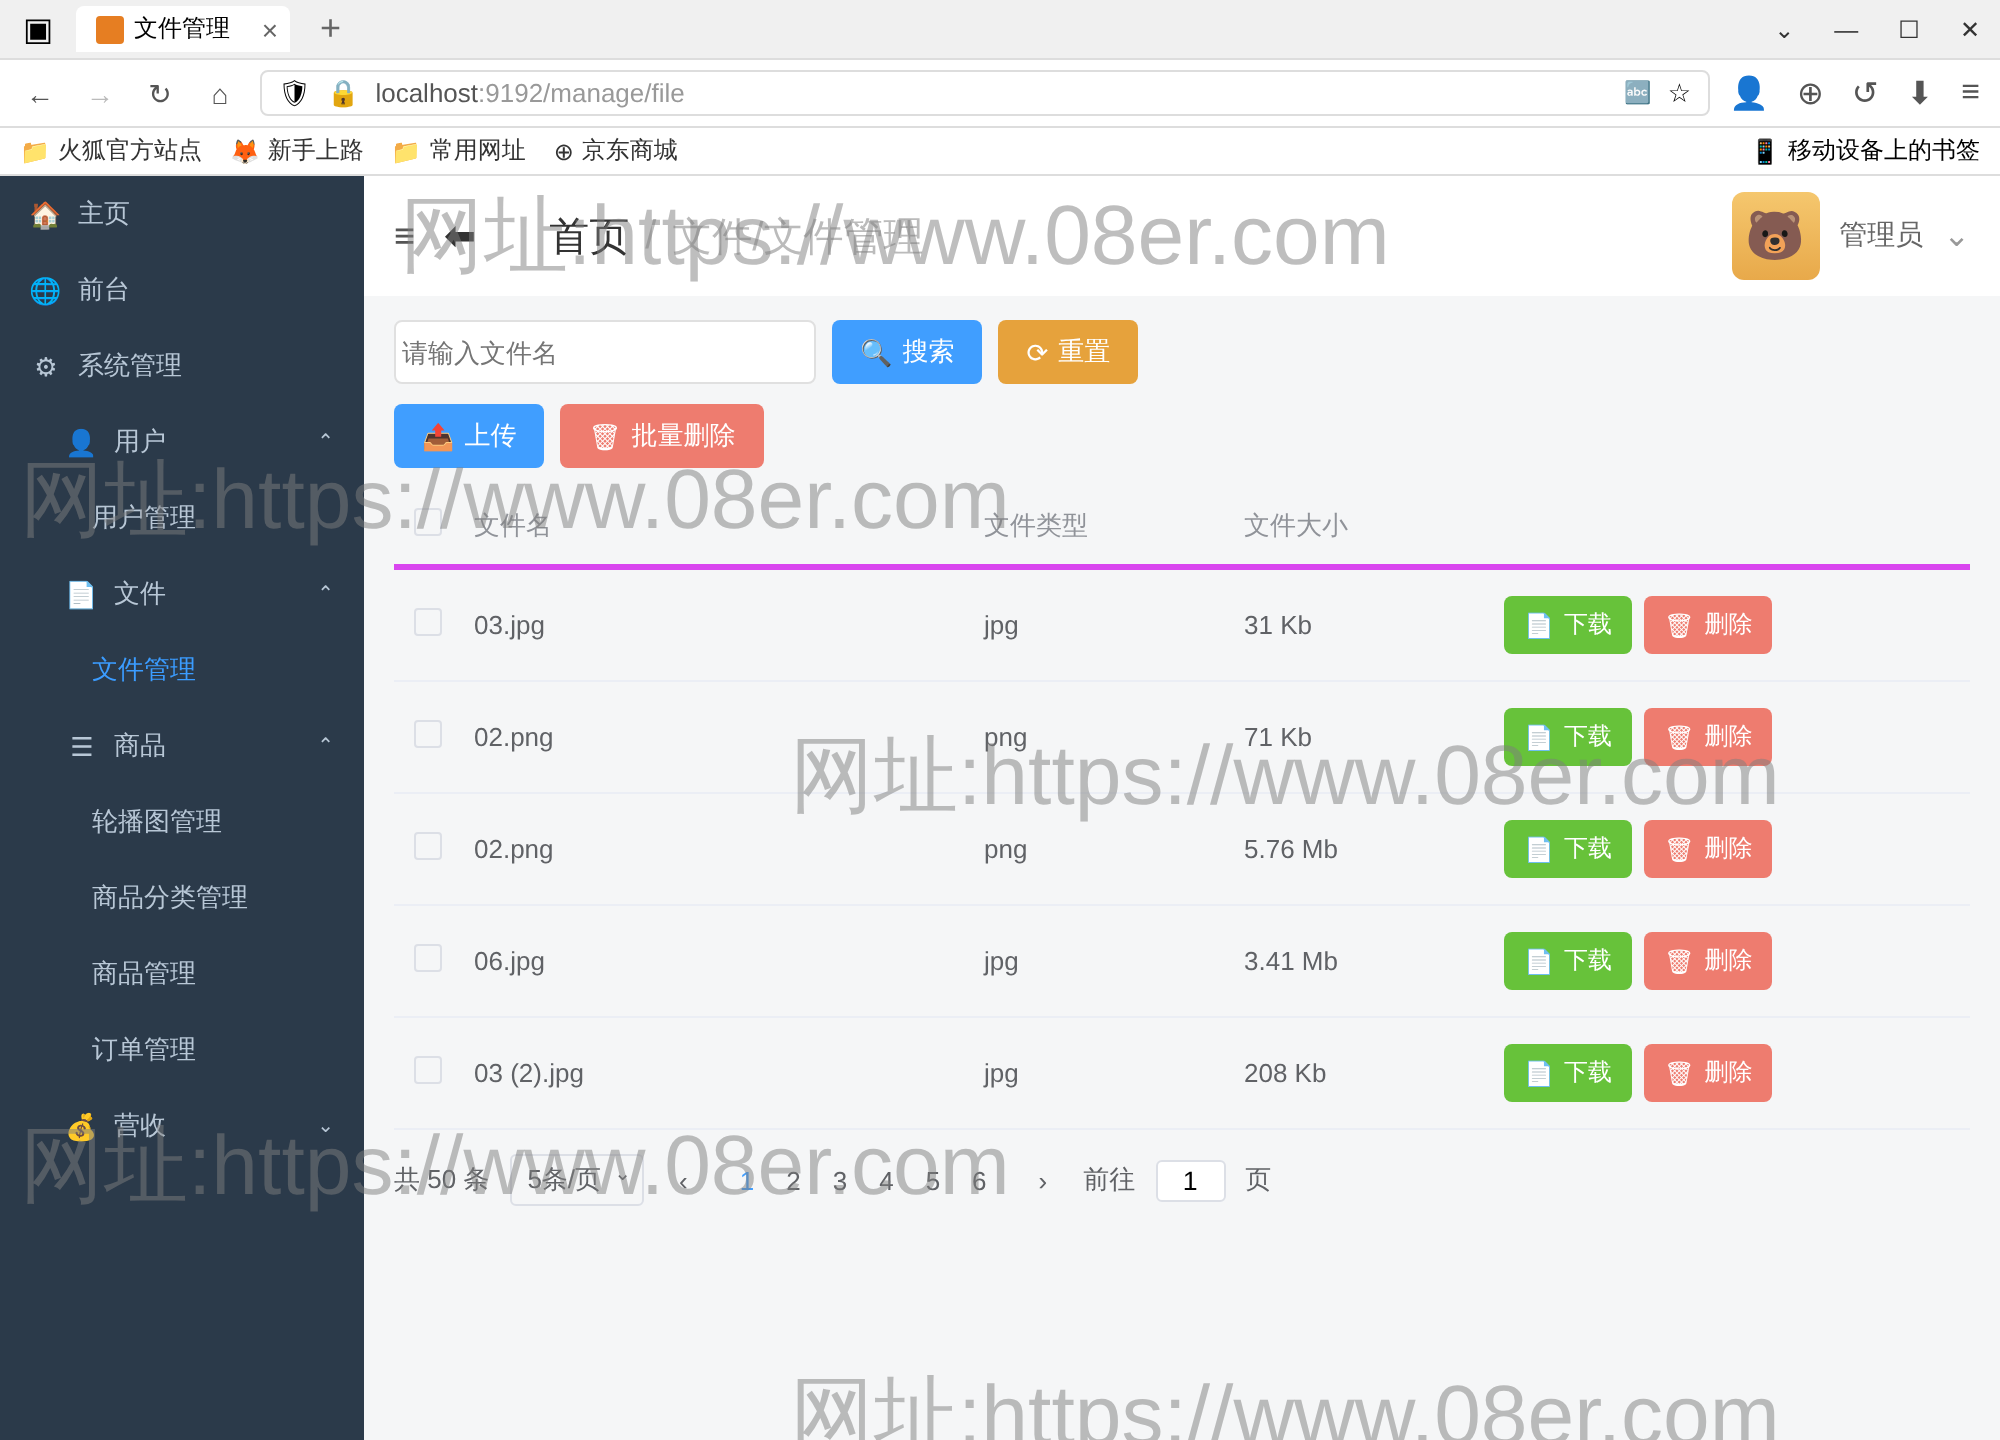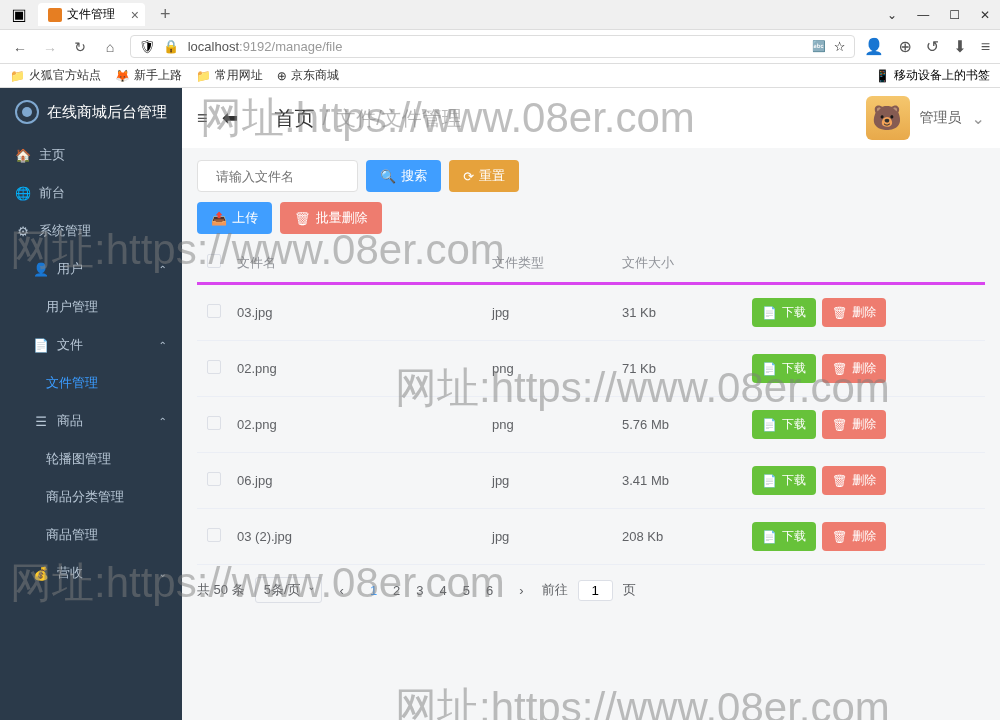--- a/index.html
+++ b/index.html
@@ -50,21 +50,21 @@
 .breadcrumb { font-size: 20px; display: flex; gap: 8px; align-items: center; }
 .breadcrumb .home { color: #333; margin-left: 22px; }
 .breadcrumb .sep { color: #bbb; }
 .breadcrumb .rest { color: #bbb; }
 .topbar-right { margin-left: auto; display: flex; align-items: center; gap: 10px; }
 .avatar { width: 44px; height: 44px; background: linear-gradient(#f5c76e, #e8a94a); border-radius: 6px; display: flex; align-items: center; justify-content: center; font-size: 24px; }
 .username { font-size: 14px; color: #666; }
 
 .content { padding: 12px 15px; flex: 1; }
 .search-row { display: flex; gap: 8px; margin-bottom: 10px; }
-.search-input { width: 161px; padding: 7px 18px; border: 1px solid #e0e0e0; border-radius: 4px; font-size: 13px; color: #bbb; }
+.search-input { width: 211px; padding: 7px 3px; border: 1px solid #e0e0e0; border-radius: 4px; font-size: 13px; color: #bbb; }
 .btn { display: inline-flex; align-items: center; gap: 5px; padding: 7px 14px; border-radius: 4px; color: #fff; font-size: 13px; border: none; cursor: pointer; }
 .btn-blue { background: #409eff; }
 .btn-orange { background: #e6a23c; }
 .btn-red { background: #ee7c6f; }
 .btn-green { background: #67c23a; }
 
 .action-row { display: flex; gap: 8px; margin-bottom: 10px; }
 
 .table { width: 100%; }
 .table-head { display: flex; padding: 10px 0; color: #909399; font-size: 13px; border-bottom: 3px solid #d946ef; }
@@ -131,24 +131,20 @@
 <div class="bookmarks">
   <span class="bm">📁 <span>火狐官方站点</span></span>
   <span class="bm">🦊 <span>新手上路</span></span>
   <span class="bm">📁 <span>常用网址</span></span>
   <span class="bm">⊕ <span>京东商城</span></span>
   <span class="bm-right">📱 <span>移动设备上的书签</span></span>
 </div>
 
 <div class="app">
   <div class="sidebar">
-    <div class="logo-row">
-      <span class="logo-icon"></span>
-      <span>在线商城后台管理</span>
-    </div>
     <div class="menu-item section">
         <span class="mi-icon">🏠</span>
         <span>主页</span>
       </div>
     <div class="menu-item section">
         <span class="mi-icon">🌐</span>
         <span>前台</span>
       </div>
     <div class="menu-item section">
         <span class="mi-icon">⚙</span>
@@ -187,20 +183,23 @@
     </div>
     <div class="submenu2">
       <div class="menu-item">
           <span>轮播图管理</span>
         </div>
       <div class="menu-item">
           <span>商品分类管理</span>
         </div>
       <div class="menu-item">
           <span>商品管理</span>
+        </div>
+      <div class="menu-item">
+          <span>订单管理</span>
         </div>
     </div>
     <div class="submenu">
       <div class="menu-item">
           <span class="mi-icon">💰</span>
           <span>营收</span>
           <span class="chev">⌄</span>
         </div>
     </div>
   </div>

